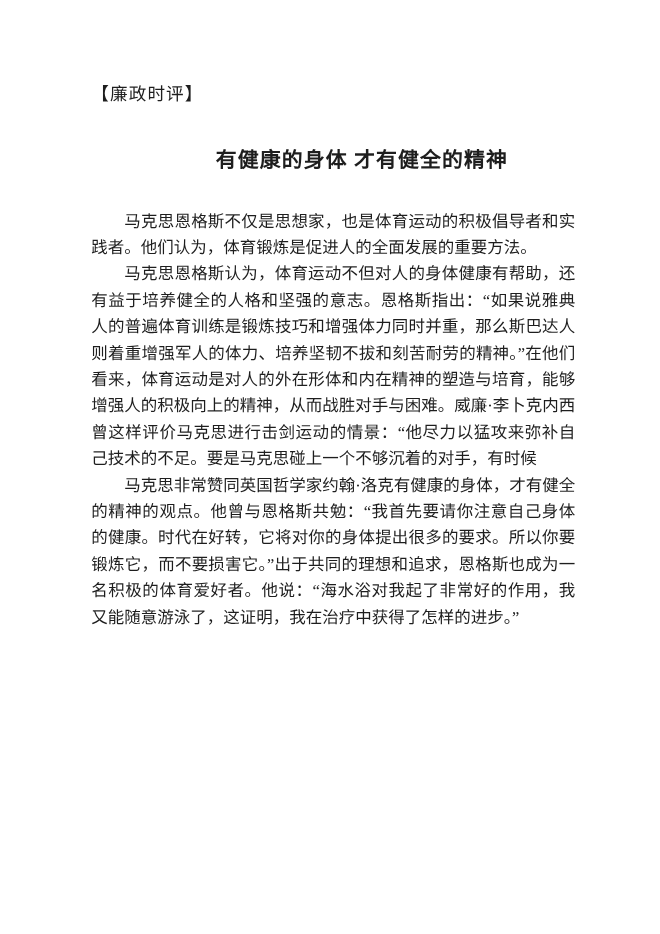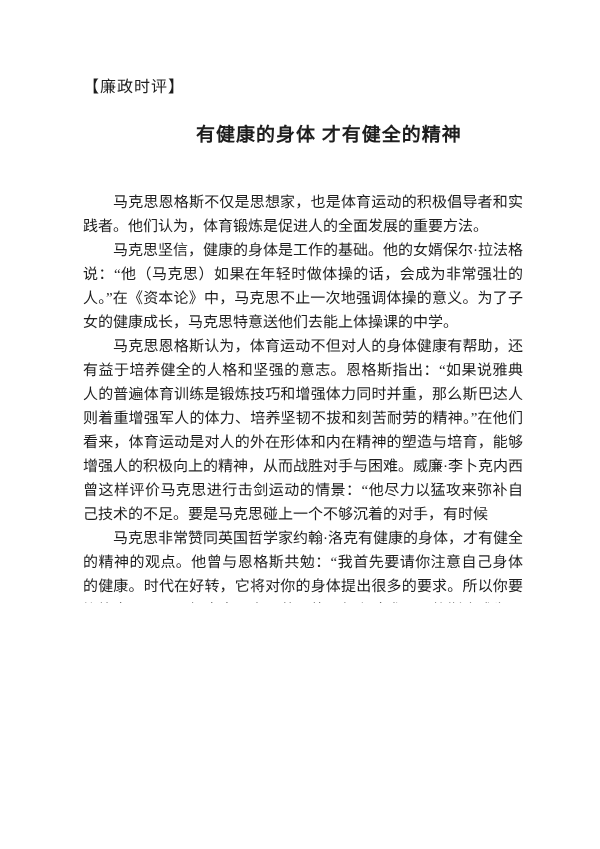--- a/index.html
+++ b/index.html
@@ -18,30 +18,30 @@
     font-family:"Liberation Serif","DejaVu Serif",serif;
     padding:78px 77px 0 83px;
     overflow:hidden;
   }
   .section-tag{
     font-size:16px;
     line-height:18px;
     letter-spacing:1px;
   }
   .doc-title{
-    margin:26px 0 0 0;
+    margin:38px 0 0 0;
     padding-left:52px;            
     text-align:center;
     font-size:19px;
     font-weight:bold;
     line-height:26px;
     letter-spacing:1px;
   }
   .doc-body{
-    margin-top:42px;
+    margin-top:30px;
   }
   .doc-body p{
     margin:0;
     font-size:15px;
     line-height:24px;
     text-align:justify;
     text-justify:inter-ideograph;
     text-indent:2em;
     word-break:break-all;
   }
@@ -60,20 +60,19 @@
 <body>
 
 <div class="page">
 
   <div class="section-tag">【廉政时评】</div>
 
   <h1 class="doc-title">有健康的身体 才有健全的精神</h1>
 
   <div class="doc-body">
       <p>马克思恩格斯不仅是思想家，也是体育运动的积极倡导者和实践者。他们认为，体育锻炼是促进人的全面发展的重要方法。</p>
-      <p>马克思坚信，健康的身体是工作的基础。他的女婿保尔·拉法格说：“他（马克思）如果在年轻时做体操的话，会成为非常强壮的人。”在《资本论》中，马克思不止一次地强调体操的意义。为了子女的健康成长，马克思特意送他们去能上体操课的中学。</p>
       <p>马克思恩格斯认为，体育运动不但对人的身体健康有帮助，还有益于培养健全的人格和坚强的意志。恩格斯指出：“如果说雅典人的普遍体育训练是锻炼技巧和增强体力同时并重，那么斯巴达人则着重增强军人的体力、培养坚韧不拔和刻苦耐劳的精神。”在他们看来，体育运动是对人的外在形体和内在精神的塑造与培育，能够增强人的积极向上的精神，从而战胜对手与困难。威廉·李卜克内西曾这样评价马克思进行击剑运动的情景：“他尽力以猛攻来弥补自己技术的不足。要是马克思碰上一个不够沉着的对手，有时候</p>
       <p>马克思非常赞同英国哲学家约翰·洛克有健康的身体，才有健全的精神的观点。他曾与恩格斯共勉：“我首先要请你注意自己身体的健康。时代在好转，它将对你的身体提出很多的要求。所以你要锻炼它，而不要损害它。”出于共同的理想和追求，恩格斯也成为一名积极的体育爱好者。他说：“海水浴对我起了非常好的作用，我又能随意游泳了，这证明，我在治疗中获得了怎样的进步。”</p>
     </div>
 
   <div class="page-footer">- 2 -</div>
 
 </div>
 
 </body></html>

